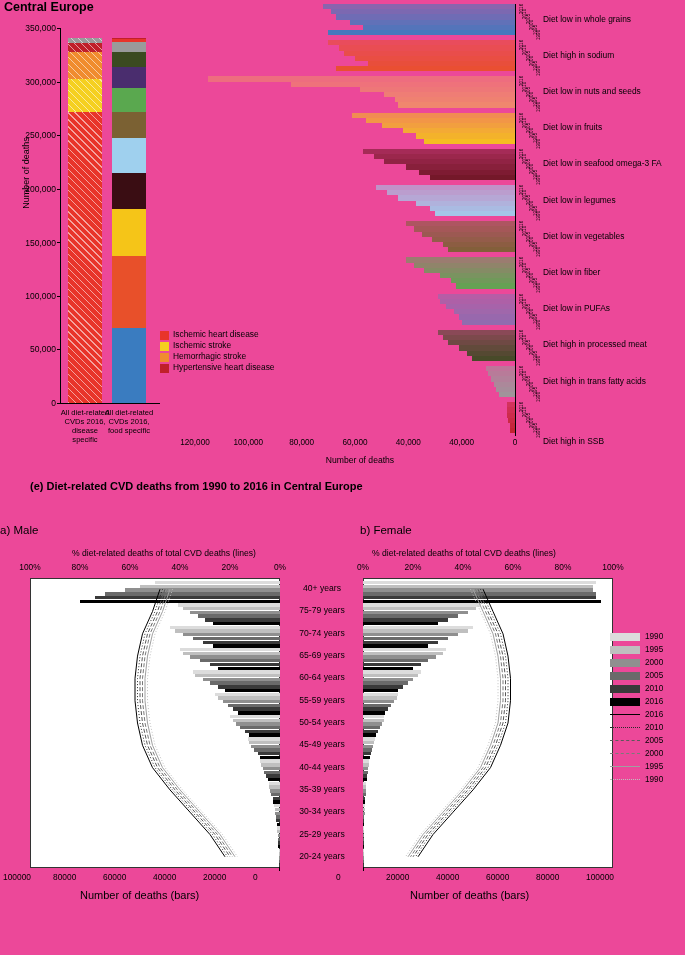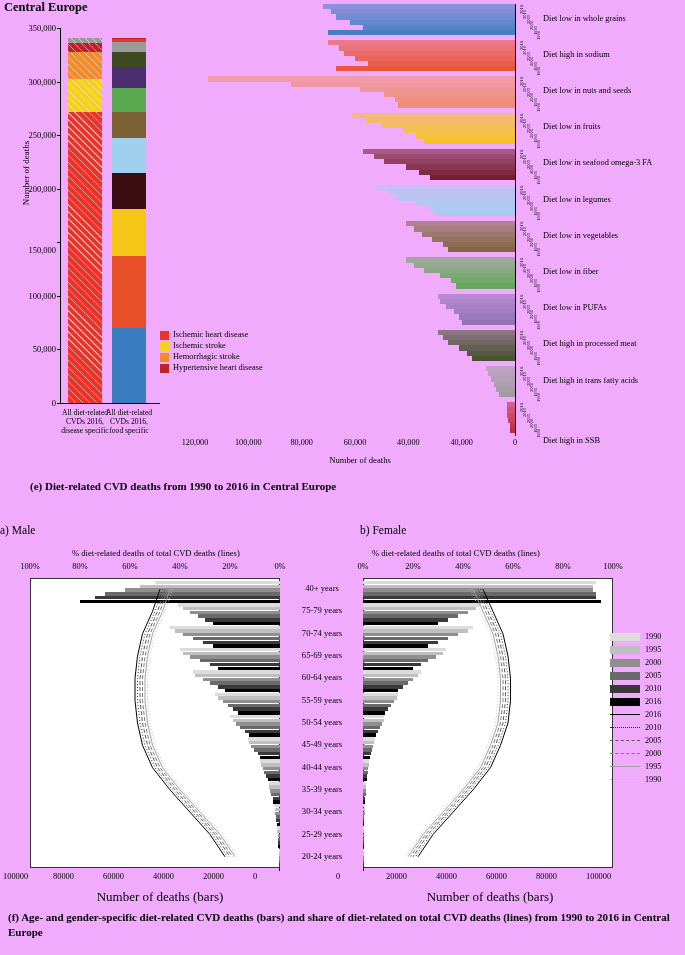--- a/index.html
+++ b/index.html
@@ -6,22 +6,21 @@
   html, body {
     margin: 0; padding: 0;
     background: #ffffff;
     font-family: "Liberation Sans", sans-serif;
   }
   #page {
     position: relative;
     width: 685px;
     height: 955px;
     overflow: hidden;
-    background: #f0abfc;
-    font-family: Liberation Serif, serif;
+    background: #ec4899;
   }
   .abs { position: absolute; }
 
   
   #panel-e-title {
     left: 4px; top: 0px;
     font-size: 12.5px; font-weight: bold; color: #000;
   }
 
   
@@ -82,21 +81,21 @@
 
   
   #panel-f { left: 0; top: 512px; width: 685px; height: 443px; }
   .sub-title { position: absolute; font-size: 11.5px; color: #000; }
   .pct-title { position: absolute; font-size: 8.6px; color: #000; }
   .pct-tick { position: absolute; font-size: 8.4px; color: #000; width: 40px; text-align: center; }
   .plotbox { position: absolute; border: 1px solid #333; background: #fff; }
   .age-label { position: absolute; font-size: 8.6px; color: #000; text-align: center; width: 74px; }
   .pbar { position: absolute; height: 3.1px; }
   .xt { position: absolute; font-size: 8.4px; color: #000; width: 54px; text-align: left; }
-  .xaxis-title { position: absolute; font-size: 13px; color: #000; text-align: center; }
+  .xaxis-title { position: absolute; font-size: 11px; color: #000; }
 
   #f-legend { position: absolute; left: 610px; top: 118px; width: 72px; }
   .fleg-row { display: flex; align-items: center; height: 13px; }
   .fleg-swatch { width: 30px; height: 8px; margin-right: 5px; flex: none; }
   .fleg-line { width: 30px; margin-right: 5px; flex: none; height: 0; border-top-width: 1.2px; }
   .fleg-tx { font-size: 8.2px; color: #000; }
 
   #caption-f {
     position: absolute; left: 8px; top: 398px; width: 670px;
     font-size: 11px; font-weight: bold; color: #000; line-height: 15px;
@@ -111,21 +110,21 @@
 
   <div class="abs" id="stack-chart">
     <div class="ylab-rot">Number of deaths</div>
     <div id="stack-yticks">
         <div class="ytick" style="top: 381px; right: 109px;">0</div>
         <div class="axis-line" style="left: 57px; top: 385px; width: 3px; height: 1px;"></div>
         <div class="ytick" style="top: 327.429px; right: 109px;">50,000</div>
         <div class="axis-line" style="left: 57px; top: 331.429px; width: 3px; height: 1px;"></div>
         <div class="ytick" style="top: 273.857px; right: 109px;">100,000</div>
         <div class="axis-line" style="left: 57px; top: 277.857px; width: 3px; height: 1px;"></div>
-        <div class="ytick" style="top: 228px; right: 109px;">150,000</div>
+        <div class="ytick" style="top: 221px; right: 109px;">150,000</div>
         <div class="axis-line" style="left: 57px; top: 224.286px; width: 3px; height: 1px;"></div>
         <div class="ytick" style="top: 166.714px; right: 109px;">200,000</div>
         <div class="axis-line" style="left: 57px; top: 170.714px; width: 3px; height: 1px;"></div>
         <div class="ytick" style="top: 113.143px; right: 109px;">250,000</div>
         <div class="axis-line" style="left: 57px; top: 117.143px; width: 3px; height: 1px;"></div>
         <div class="ytick" style="top: 59.5714px; right: 109px;">300,000</div>
         <div class="axis-line" style="left: 57px; top: 63.5714px; width: 3px; height: 1px;"></div>
         <div class="ytick" style="top: 6px; right: 109px;">350,000</div>
         <div class="axis-line" style="left: 57px; top: 10px; width: 3px; height: 1px;"></div>
       </div>
@@ -614,21 +613,20 @@
         <div class="fleg-row">
           <span class="fleg-line" style="border-top-color: rgb(160, 160, 160); border-top-style: solid;"></span>
           <span class="fleg-tx">1995</span>
         </div>
         <div class="fleg-row">
           <span class="fleg-line" style="border-top-color: rgb(192, 192, 192); border-top-style: dotted;"></span>
           <span class="fleg-tx">1990</span>
         </div>
       </div>
 
-    <div id="caption-f">(f)  Age- and gender-specific diet-related CVD deaths (bars) and share of diet-related on total CVD deaths (lines) from 1990 to 2016 in Central Europe</div>
   <div class="pbar" style="background: rgb(220, 220, 220); width: 125px; height: 3.37995px; top: 69px; left: 155px;"></div>
       <div class="pbar" style="background: rgb(220, 220, 220); width: 102.5px; height: 3.37995px; top: 91.3077px; left: 177.5px;"></div>
       <div class="pbar" style="background: rgb(220, 220, 220); width: 110px; height: 3.37995px; top: 113.615px; left: 170px;"></div>
       <div class="pbar" style="background: rgb(220, 220, 220); width: 100px; height: 3.37995px; top: 135.923px; left: 180px;"></div>
       <div class="pbar" style="background: rgb(220, 220, 220); width: 87.5px; height: 3.37995px; top: 158.231px; left: 192.5px;"></div>
       <div class="pbar" style="background: rgb(220, 220, 220); width: 65px; height: 3.37995px; top: 180.538px; left: 215px;"></div>
       <div class="pbar" style="background: rgb(220, 220, 220); width: 50px; height: 3.37995px; top: 202.846px; left: 230px;"></div>
       <div class="pbar" style="background: rgb(220, 220, 220); width: 32.5px; height: 3.37995px; top: 225.154px; left: 247.5px;"></div>
       <div class="pbar" style="background: rgb(220, 220, 220); width: 20px; height: 3.37995px; top: 247.462px; left: 260px;"></div>
       <div class="pbar" style="background: rgb(220, 220, 220); width: 11.25px; height: 3.37995px; top: 269.769px; left: 268.75px;"></div>

